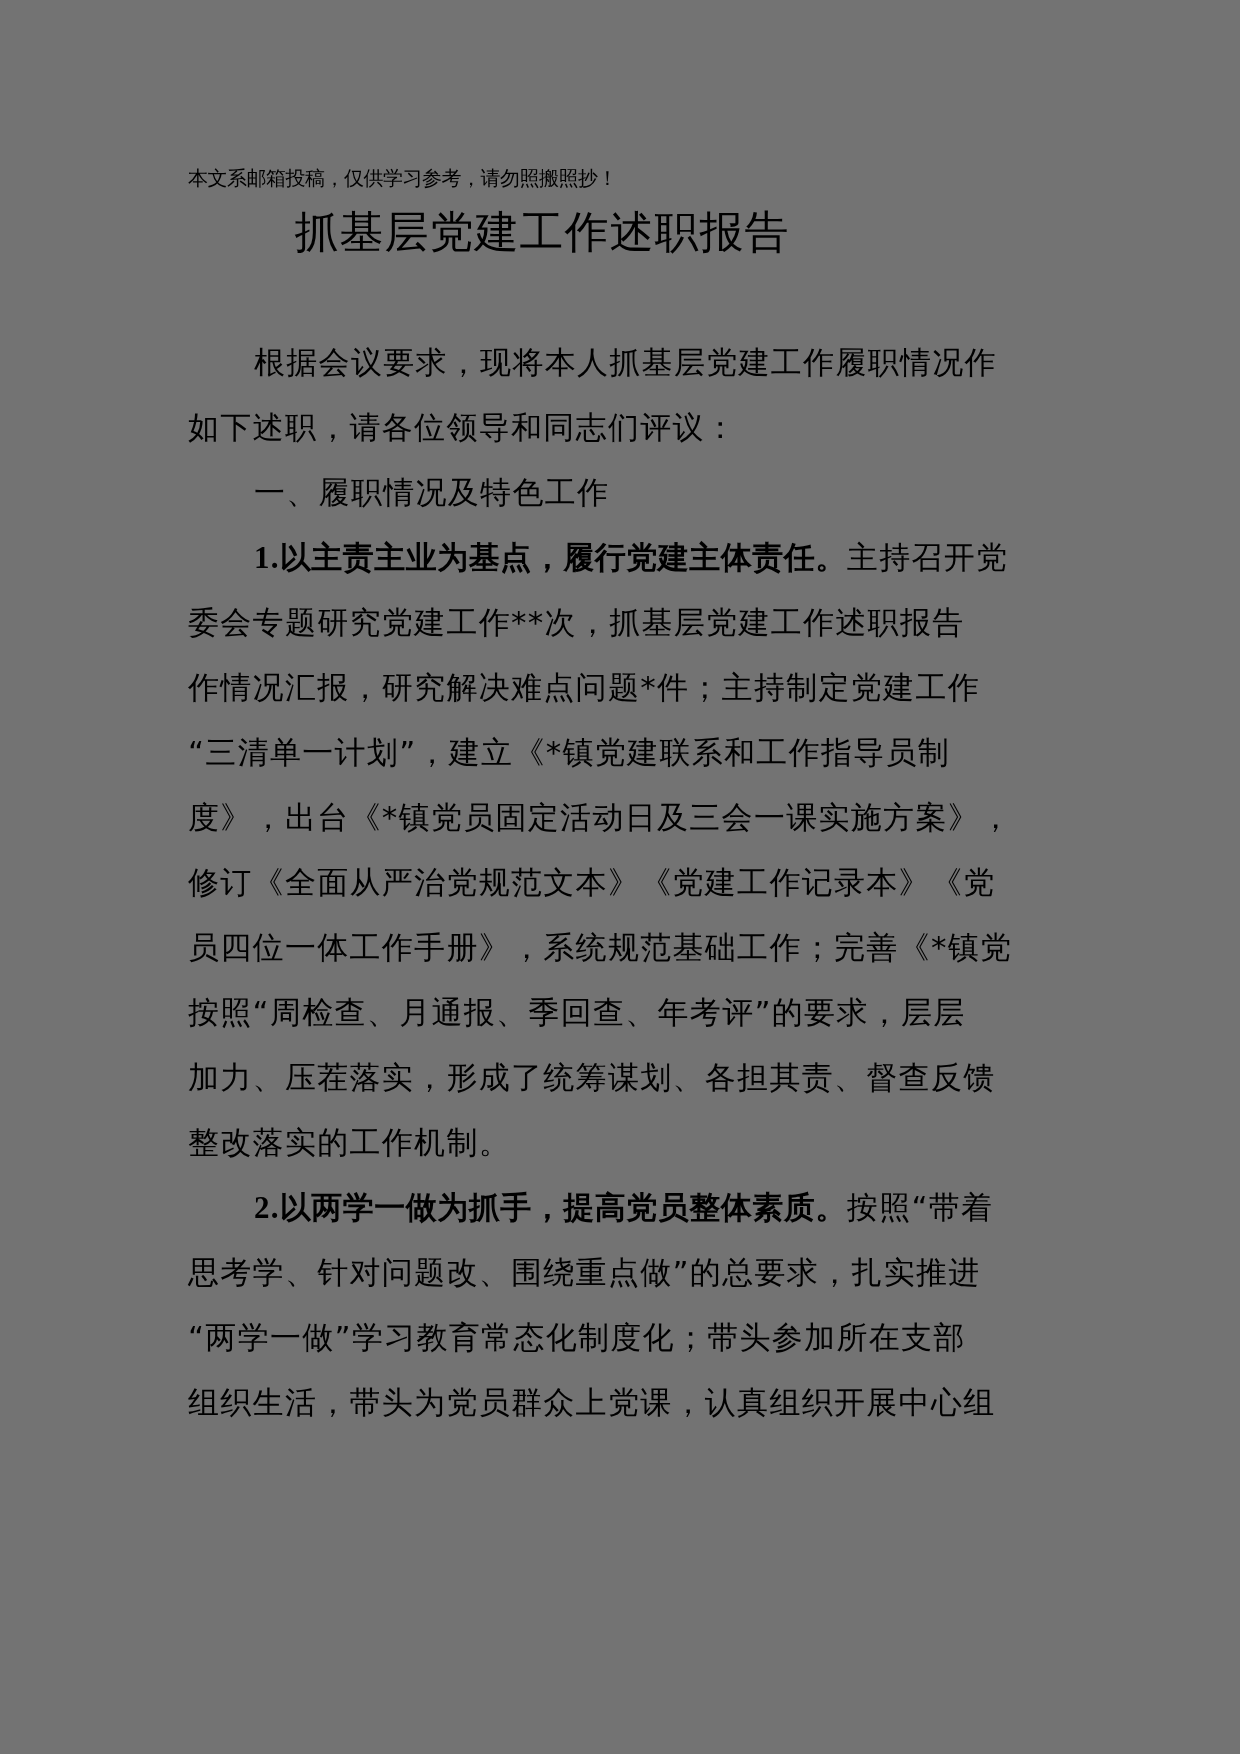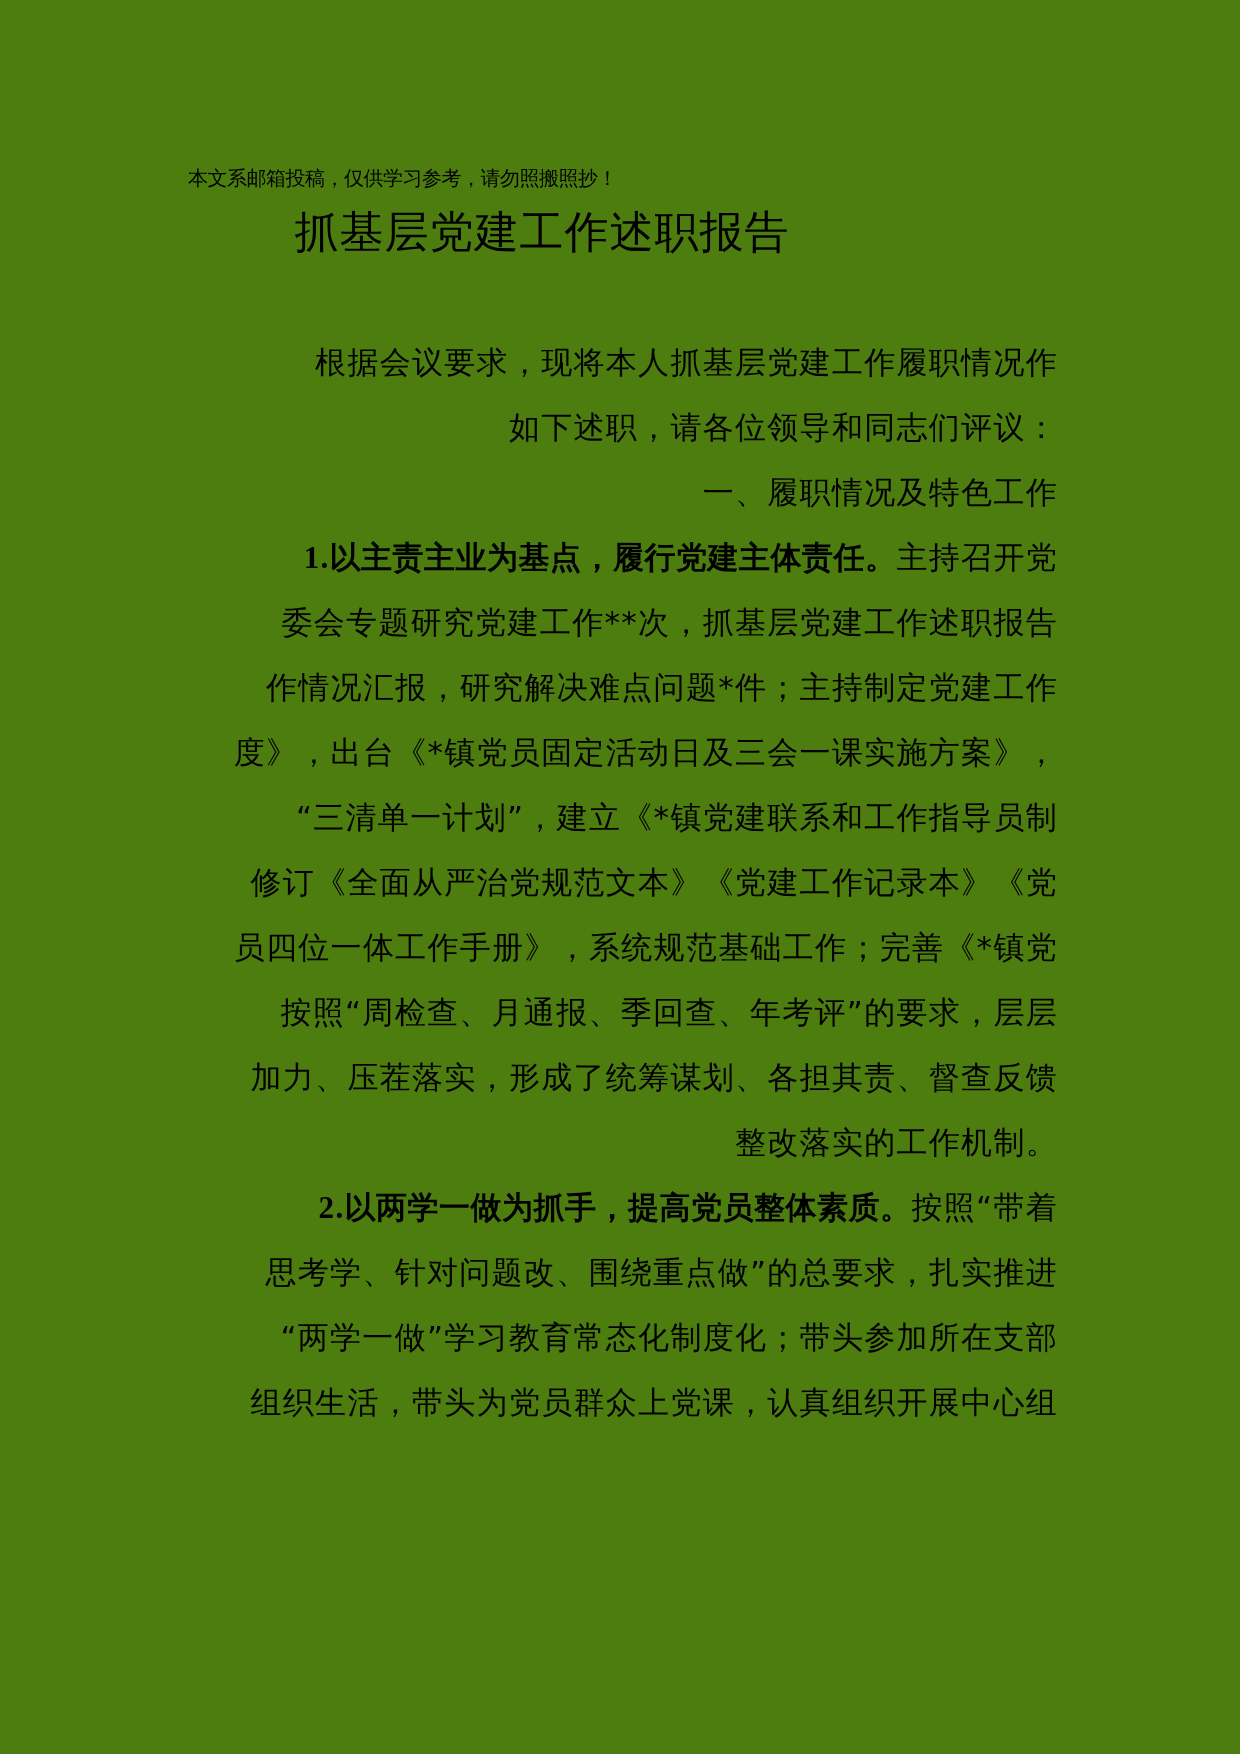--- a/index.html
+++ b/index.html
@@ -13,21 +13,21 @@
       position: relative;
       overflow: hidden;
       font-family: "DejaVu Sans", "Liberation Sans", sans-serif;
       color: #000000;
     }
     .page {
       position: absolute;
       left: 0; top: 0;
       width: 1240px;
       height: 1754px;
-      background: #4d7c0f;
+      background: #737373;
     }
     .notice {
       position: absolute;
       left: 188px;
       top: 166px;
       font-size: 20px;
       line-height: 24px;
       white-space: nowrap;
       letter-spacing: -0.5px;
     }
@@ -41,21 +41,20 @@
       line-height: 56px;
       white-space: nowrap;
       letter-spacing: 1px;
     }
     .body-text {
       position: absolute;
       left: 188px;
       top: 338px;
       width: 870px;
       font-size: 31px;
-      text-align: right;
     }
     .line {
       height: 65px;
       line-height: 48px;
       white-space: nowrap;
       letter-spacing: 1.3px;
     }
     .indent { padding-left: 66px; }
     .bold-lead {
       font-family: Liberation Serif, serif;
@@ -79,22 +78,22 @@
   <div class="body-text">
     <div class="line indent">根据会议要求，现将本人抓基层党建工作履职情况作</div>
     <div class="line">如下述职，请各位领导和同志们评议：</div>
     <div class="line indent">一、履职情况及特色工作</div>
 
     <div class="line indent">
       <span class="num">1.</span><span class="bold-lead">以主责主业为基点，履行党建主体责任。</span><span>主持召开党</span>
     </div>
     <div class="line">委会专题研究党建工作**次，抓基层党建工作述职报告</div>
     <div class="line">作情况汇报，研究解决难点问题*件；主持制定党建工作</div>
+    <div class="line">“三清单一计划”，建立《*镇党建联系和工作指导员制</div>
     <div class="line">度》，出台《*镇党员固定活动日及三会一课实施方案》，</div>
-    <div class="line">“三清单一计划”，建立《*镇党建联系和工作指导员制</div>
     <div class="line">修订《全面从严治党规范文本》《党建工作记录本》《党</div>
     <div class="line">员四位一体工作手册》，系统规范基础工作；完善《*镇党</div>
     <div class="line">按照“周检查、月通报、季回查、年考评”的要求，层层</div>
     <div class="line">加力、压茬落实，形成了统筹谋划、各担其责、督查反馈</div>
     <div class="line">整改落实的工作机制。</div>
 
     <div class="line indent">
       <span class="num">2.</span><span class="bold-lead">以两学一做为抓手，提高党员整体素质。</span><span>按照“带着</span>
     </div>
     <div class="line">思考学、针对问题改、围绕重点做”的总要求，扎实推进</div>

